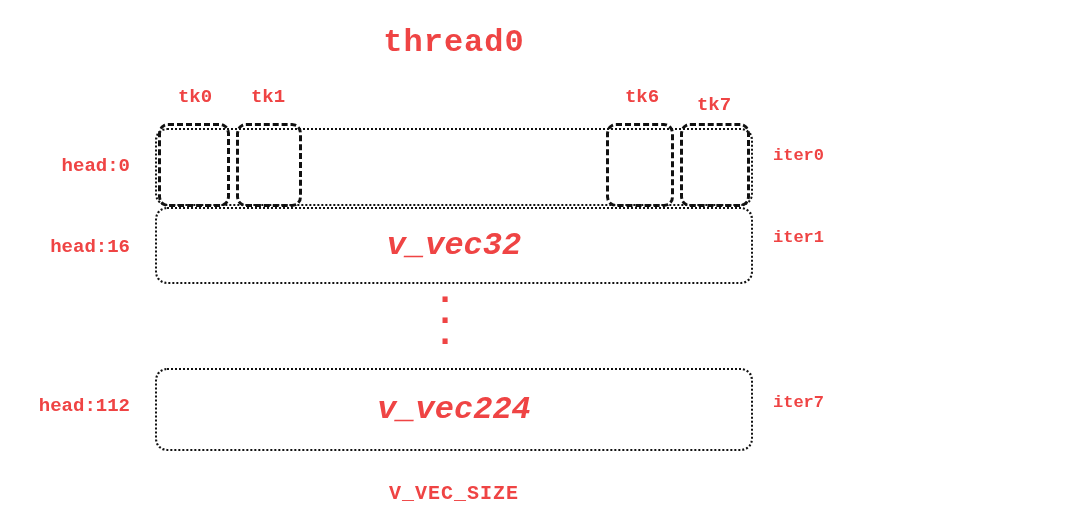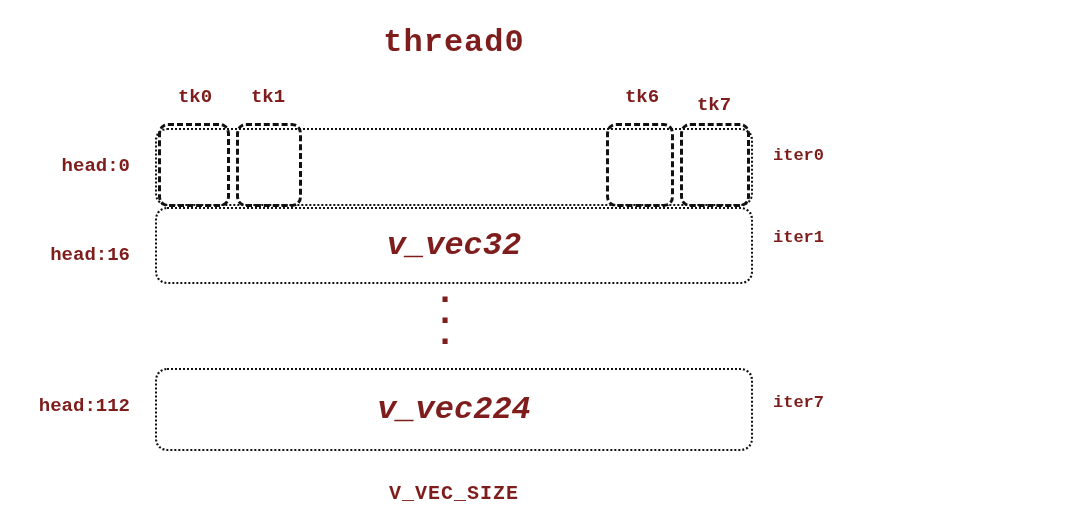--- a/index.html
+++ b/index.html
@@ -6,21 +6,21 @@
     margin: 0;
     padding: 0;
     background: #ffffff;
   }
   .canvas {
     position: relative;
     width: 1074px;
     height: 526px;
     background: #ffffff;
     font-family: "Liberation Mono", "DejaVu Sans Mono", monospace;
-    color: #7f1d1d;
+    color: #ef4444;
     overflow: hidden;
   }
   .title {
     position: absolute;
     left: 155px;
     top: 24px;
     width: 598px;
     text-align: center;
     font-size: 32px;
     font-weight: bold;
@@ -83,21 +83,21 @@
 
   .head-label {
     position: absolute;
     left: 8px;
     width: 122px;
     text-align: right;
     font-size: 19px;
     font-weight: bold;
   }
   .head0 { top: 155px; }
-  .head1 { top: 244px; }
+  .head1 { top: 236px; }
   .head2 { top: 395px; }
 
   .iter-label {
     position: absolute;
     left: 773px;
     font-size: 17px;
     font-weight: bold;
   }
   .iter0 { top: 146px; }
   .iter1 { top: 228px; }

